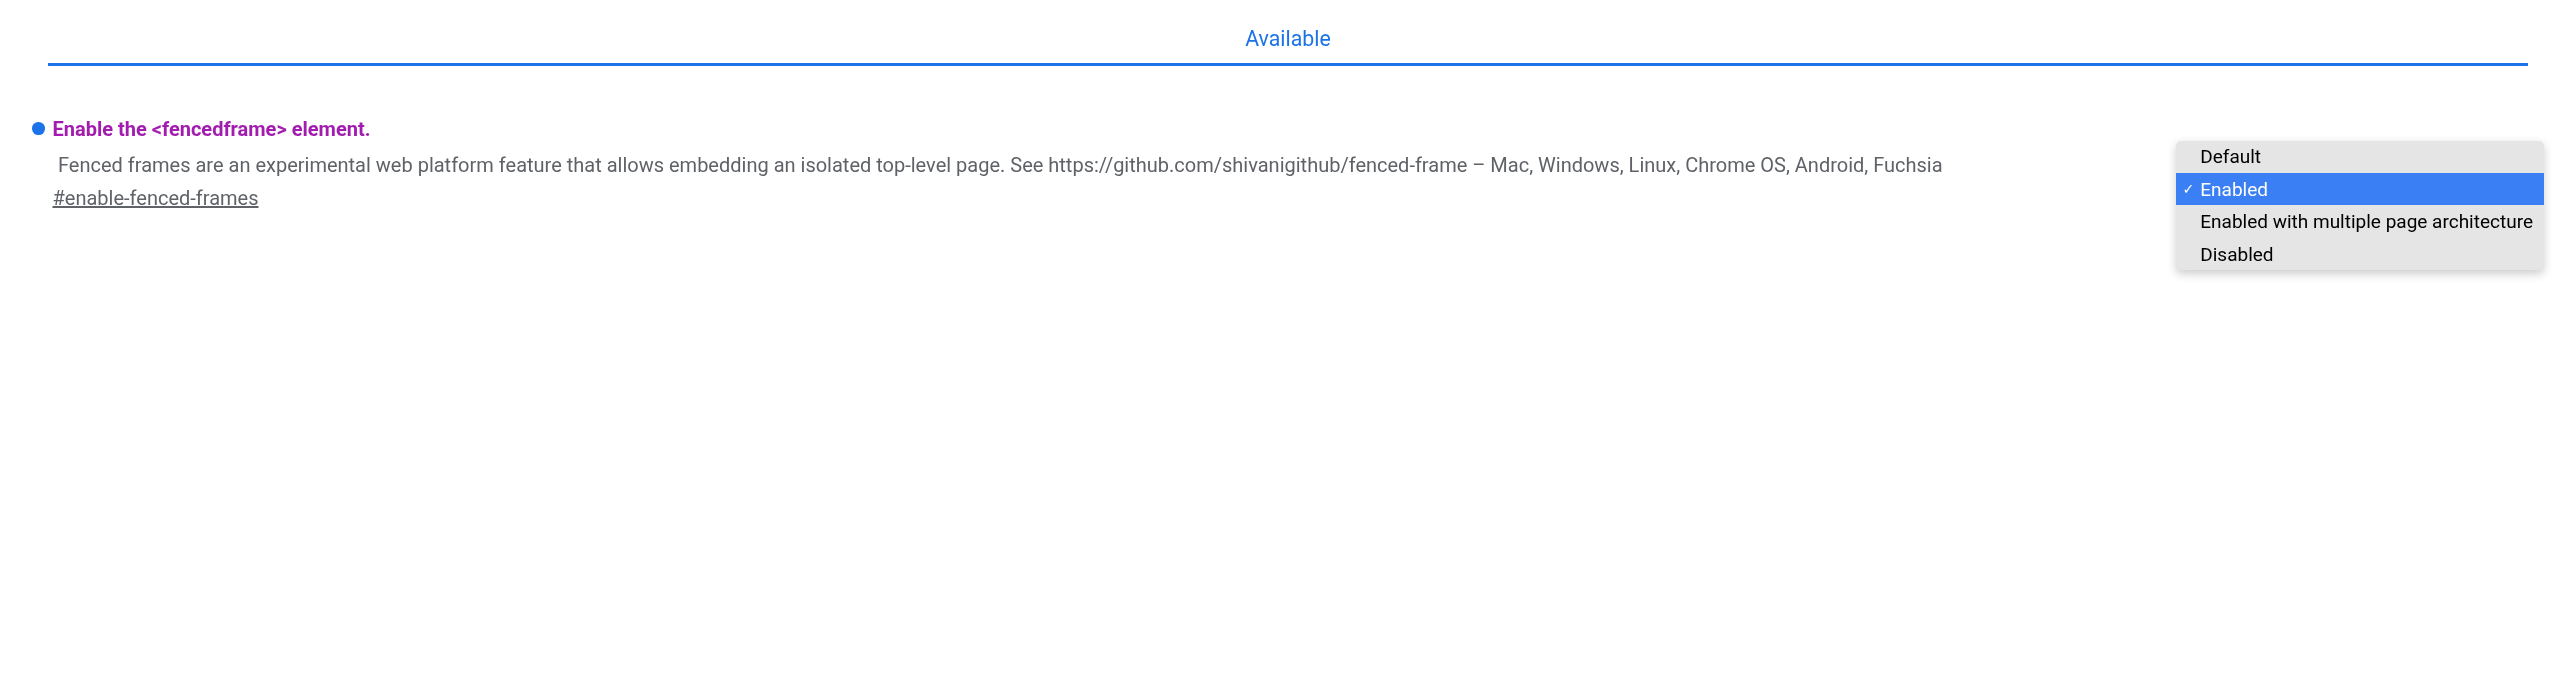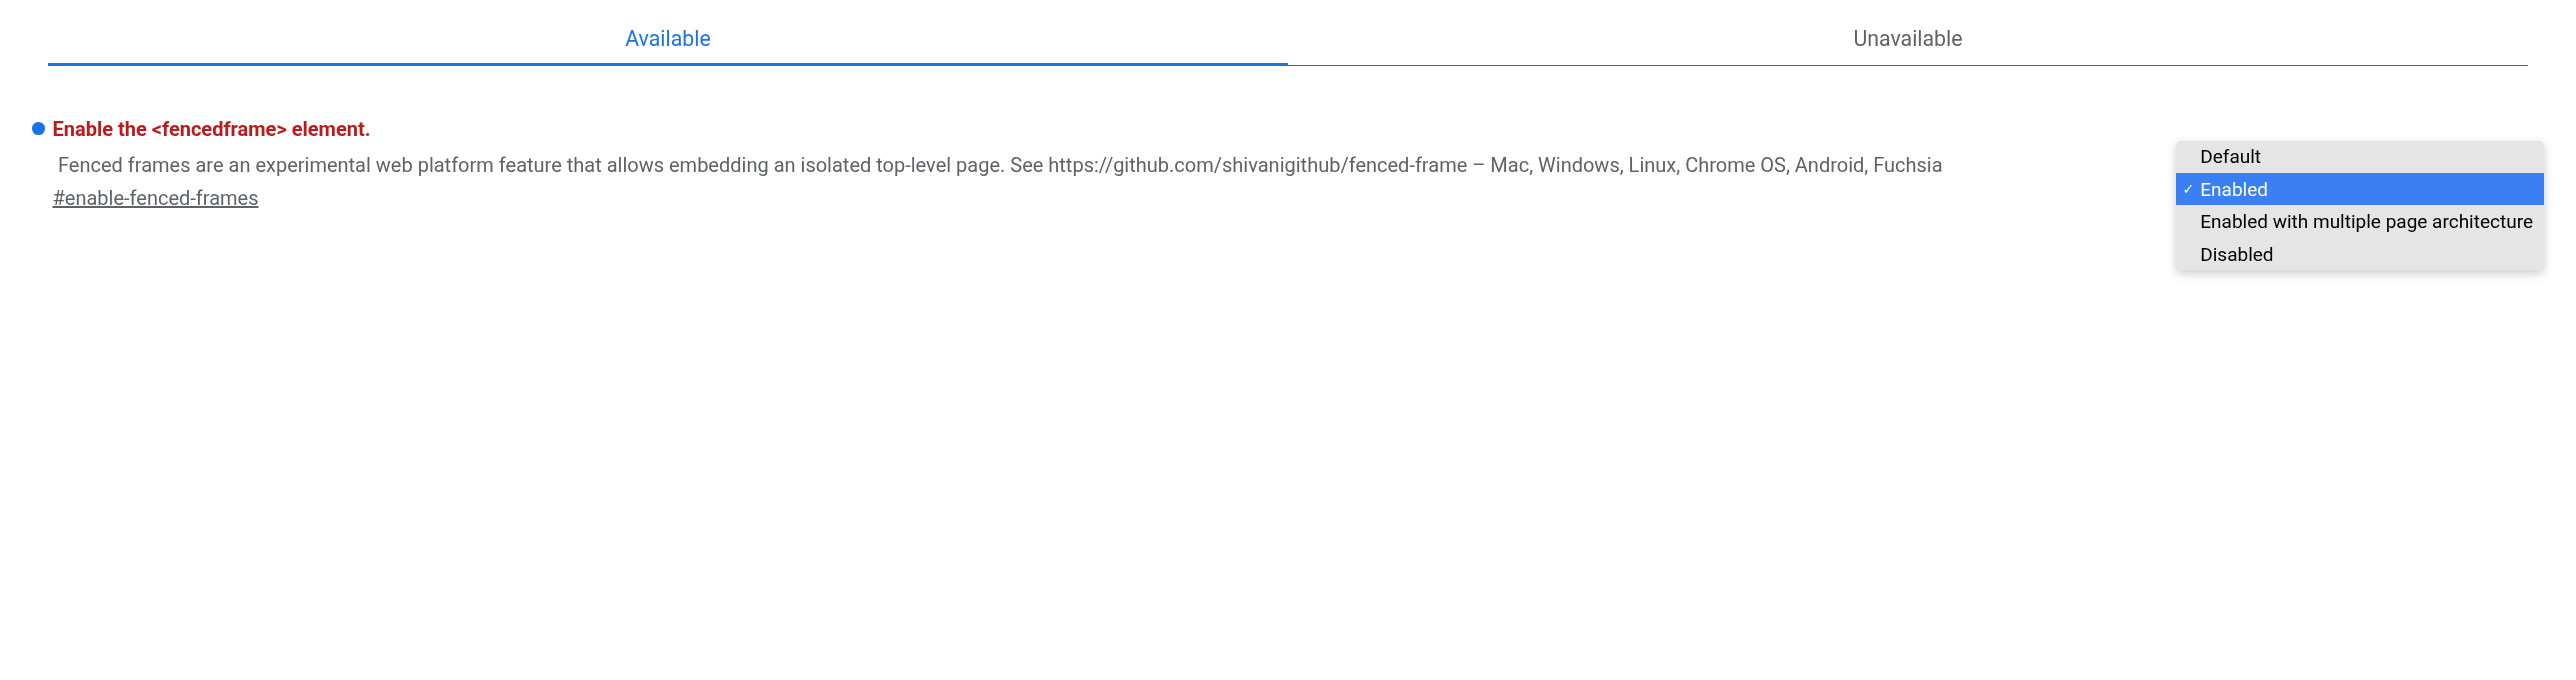--- a/index.html
+++ b/index.html
@@ -59,21 +59,21 @@
     .dot {
       width: 12.6px;
       height: 12.6px;
       border-radius: 50%;
       background: #1a73e8;
       flex-shrink: 0;
     }
     .flag-title {
       font-size: 20px;
       font-weight: 700;
-      color: #b91c1c;
+      color: #a21caf;
     }
     .flag-description {
       font-size: 20px;
       color: #5f6368;
       line-height: 1.5;
       margin-left: 26px;
       margin-bottom: 6.3px;
     }
     .flag-hash {
       font-size: 20px;
@@ -109,23 +109,20 @@
       font-size: 14.2px;
     }
   </style>
 </head>
 <body>
 
 <div class="tabs">
   <div class="tab active">
     <span>Available</span>
   </div>
-  <div class="tab">
-    <span>Unavailable</span>
-  </div>
 </div>
 
 <div class="content">
   <div class="flag-info">
     <div class="flag-title-row">
       <div class="dot"></div>
       <div class="flag-title">Enable the &lt;fencedframe&gt; element.</div>
     </div>
     <div class="flag-description">Fenced frames are an experimental web platform feature that allows embedding an isolated top-level page. See https://github.com/shivanigithub/fenced-frame – Mac, Windows, Linux, Chrome OS, Android, Fuchsia</div>
     <div class="flag-hash">#enable-fenced-frames</div>

